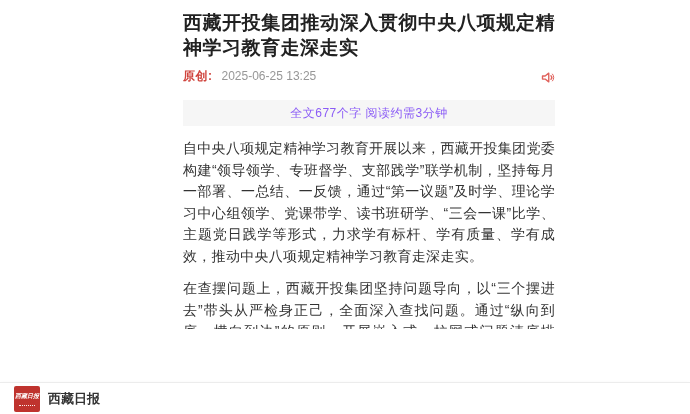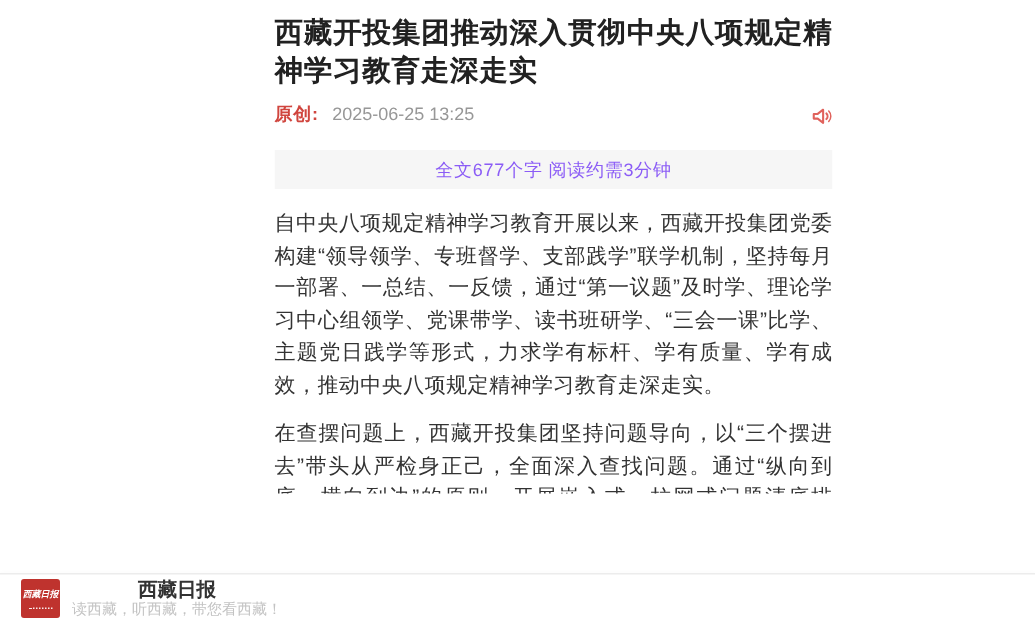--- a/index.html
+++ b/index.html
@@ -91,17 +91,16 @@
 
   </div>
 
   <div class="footer-bar">
     <div class="logo-box">
       <span class="logo-cn">西藏日报</span>
       <span class="logo-squiggle"></span>
     </div>
     <div class="footer-text">
       <span class="site-name">西藏日报</span>
-      <span class="tagline">读西藏，听西藏，带您看西藏！</span>
     </div>
   </div>
 
 </div>
 
 </body></html>

